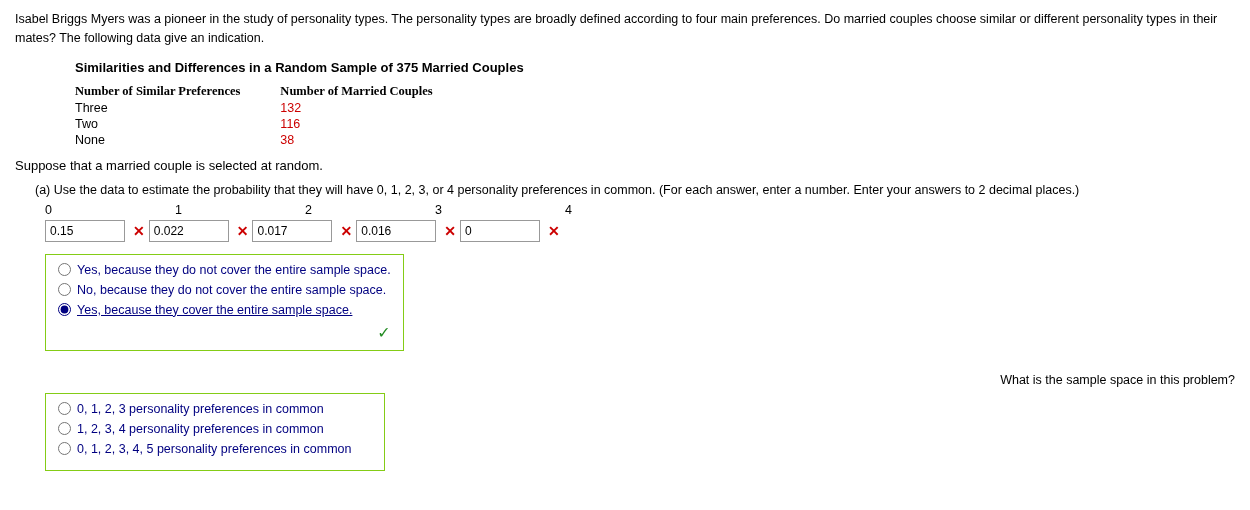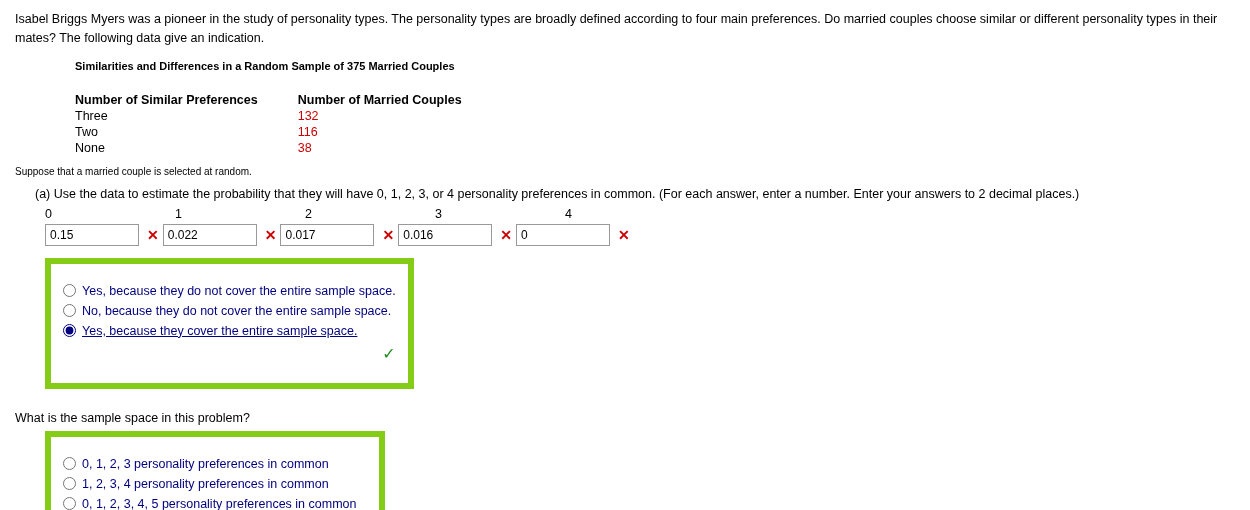--- a/index.html
+++ b/index.html
@@ -16,40 +16,41 @@
       font-size: 12.5px;
       line-height: 1.5;
       margin-bottom: 12px;
     }
     .table-section {
       margin-left: 60px;
       margin-bottom: 10px;
     }
     .table-title {
       font-weight: bold;
-      font-size: 11px;
-      margin-bottom: 20px;
+      font-size: 13px;
+      margin-bottom: 8px;
     }
     .data-table {
       border-collapse: collapse;
       font-size: 12.5px;
     }
     .data-table th {
       font-weight: bold;
       text-align: center;
       padding: 1px 40px 1px 0;
+      font-family: Liberation Serif, serif;
     }
     .data-table td {
       padding: 1px 40px 1px 0;
     }
     .data-table td.red-val {
       color: #cc0000;
     }
     .suppose-text {
-      font-size: 10px;
+      font-size: 13px;
       margin-bottom: 10px;
     }
     .question-block {
       margin-bottom: 12px;
     }
     .question-label {
       font-size: 12.5px;
       margin-bottom: 6px;
       margin-left: 20px;
     }
@@ -59,21 +60,21 @@
       gap: 0px;
       margin-left: 30px;
       margin-bottom: 10px;
     }
     .input-group {
       display: flex;
       align-items: center;
       gap: 4px;
     }
     .answer-input {
-      width: 94px;
+      width: 80px;
       height: 22px;
       border: 1px solid #999;
       font-size: 12px;
       padding: 2px 4px;
     }
     .x-mark {
       color: #cc0000;
       font-size: 14px;
       font-weight: bold;
       margin: 0 4px;
@@ -84,22 +85,22 @@
       gap: 0px;
       margin-left: 30px;
       margin-bottom: 3px;
     }
     .col-num {
       font-size: 12.5px;
       min-width: 100px;
       text-align: left;
     }
     .radio-section {
-      border: 6px solid #84cc16;
-      padding: 20px 12px;
+      border: 1px solid #84cc16;
+      padding: 8px 12px;
       margin-left: 30px;
       margin-bottom: 10px;
       display: inline-block;
       min-width: 340px;
     }
     .radio-option {
       display: flex;
       align-items: center;
       gap: 6px;
       margin-bottom: 6px;
@@ -115,20 +116,21 @@
     .part-b-label {
       font-size: 12.5px;
       margin-bottom: 6px;
       margin-left: 30px;
     }
     .what-is-label {
       font-size: 12.5px;
       margin-bottom: 6px;
       margin-left: 0px;
       color: #000;
+      text-align: right;
     }
     input[type="radio"] {
       accent-color: #000080;
     }
   </style>
 </head>
 <body>
 
 <p class="intro-text">Isabel Briggs Myers was a pioneer in the study of personality types. The personality types are broadly defined according to four main preferences. Do married couples choose similar or different personality types in their mates? The following data give an indication.</p>
 

